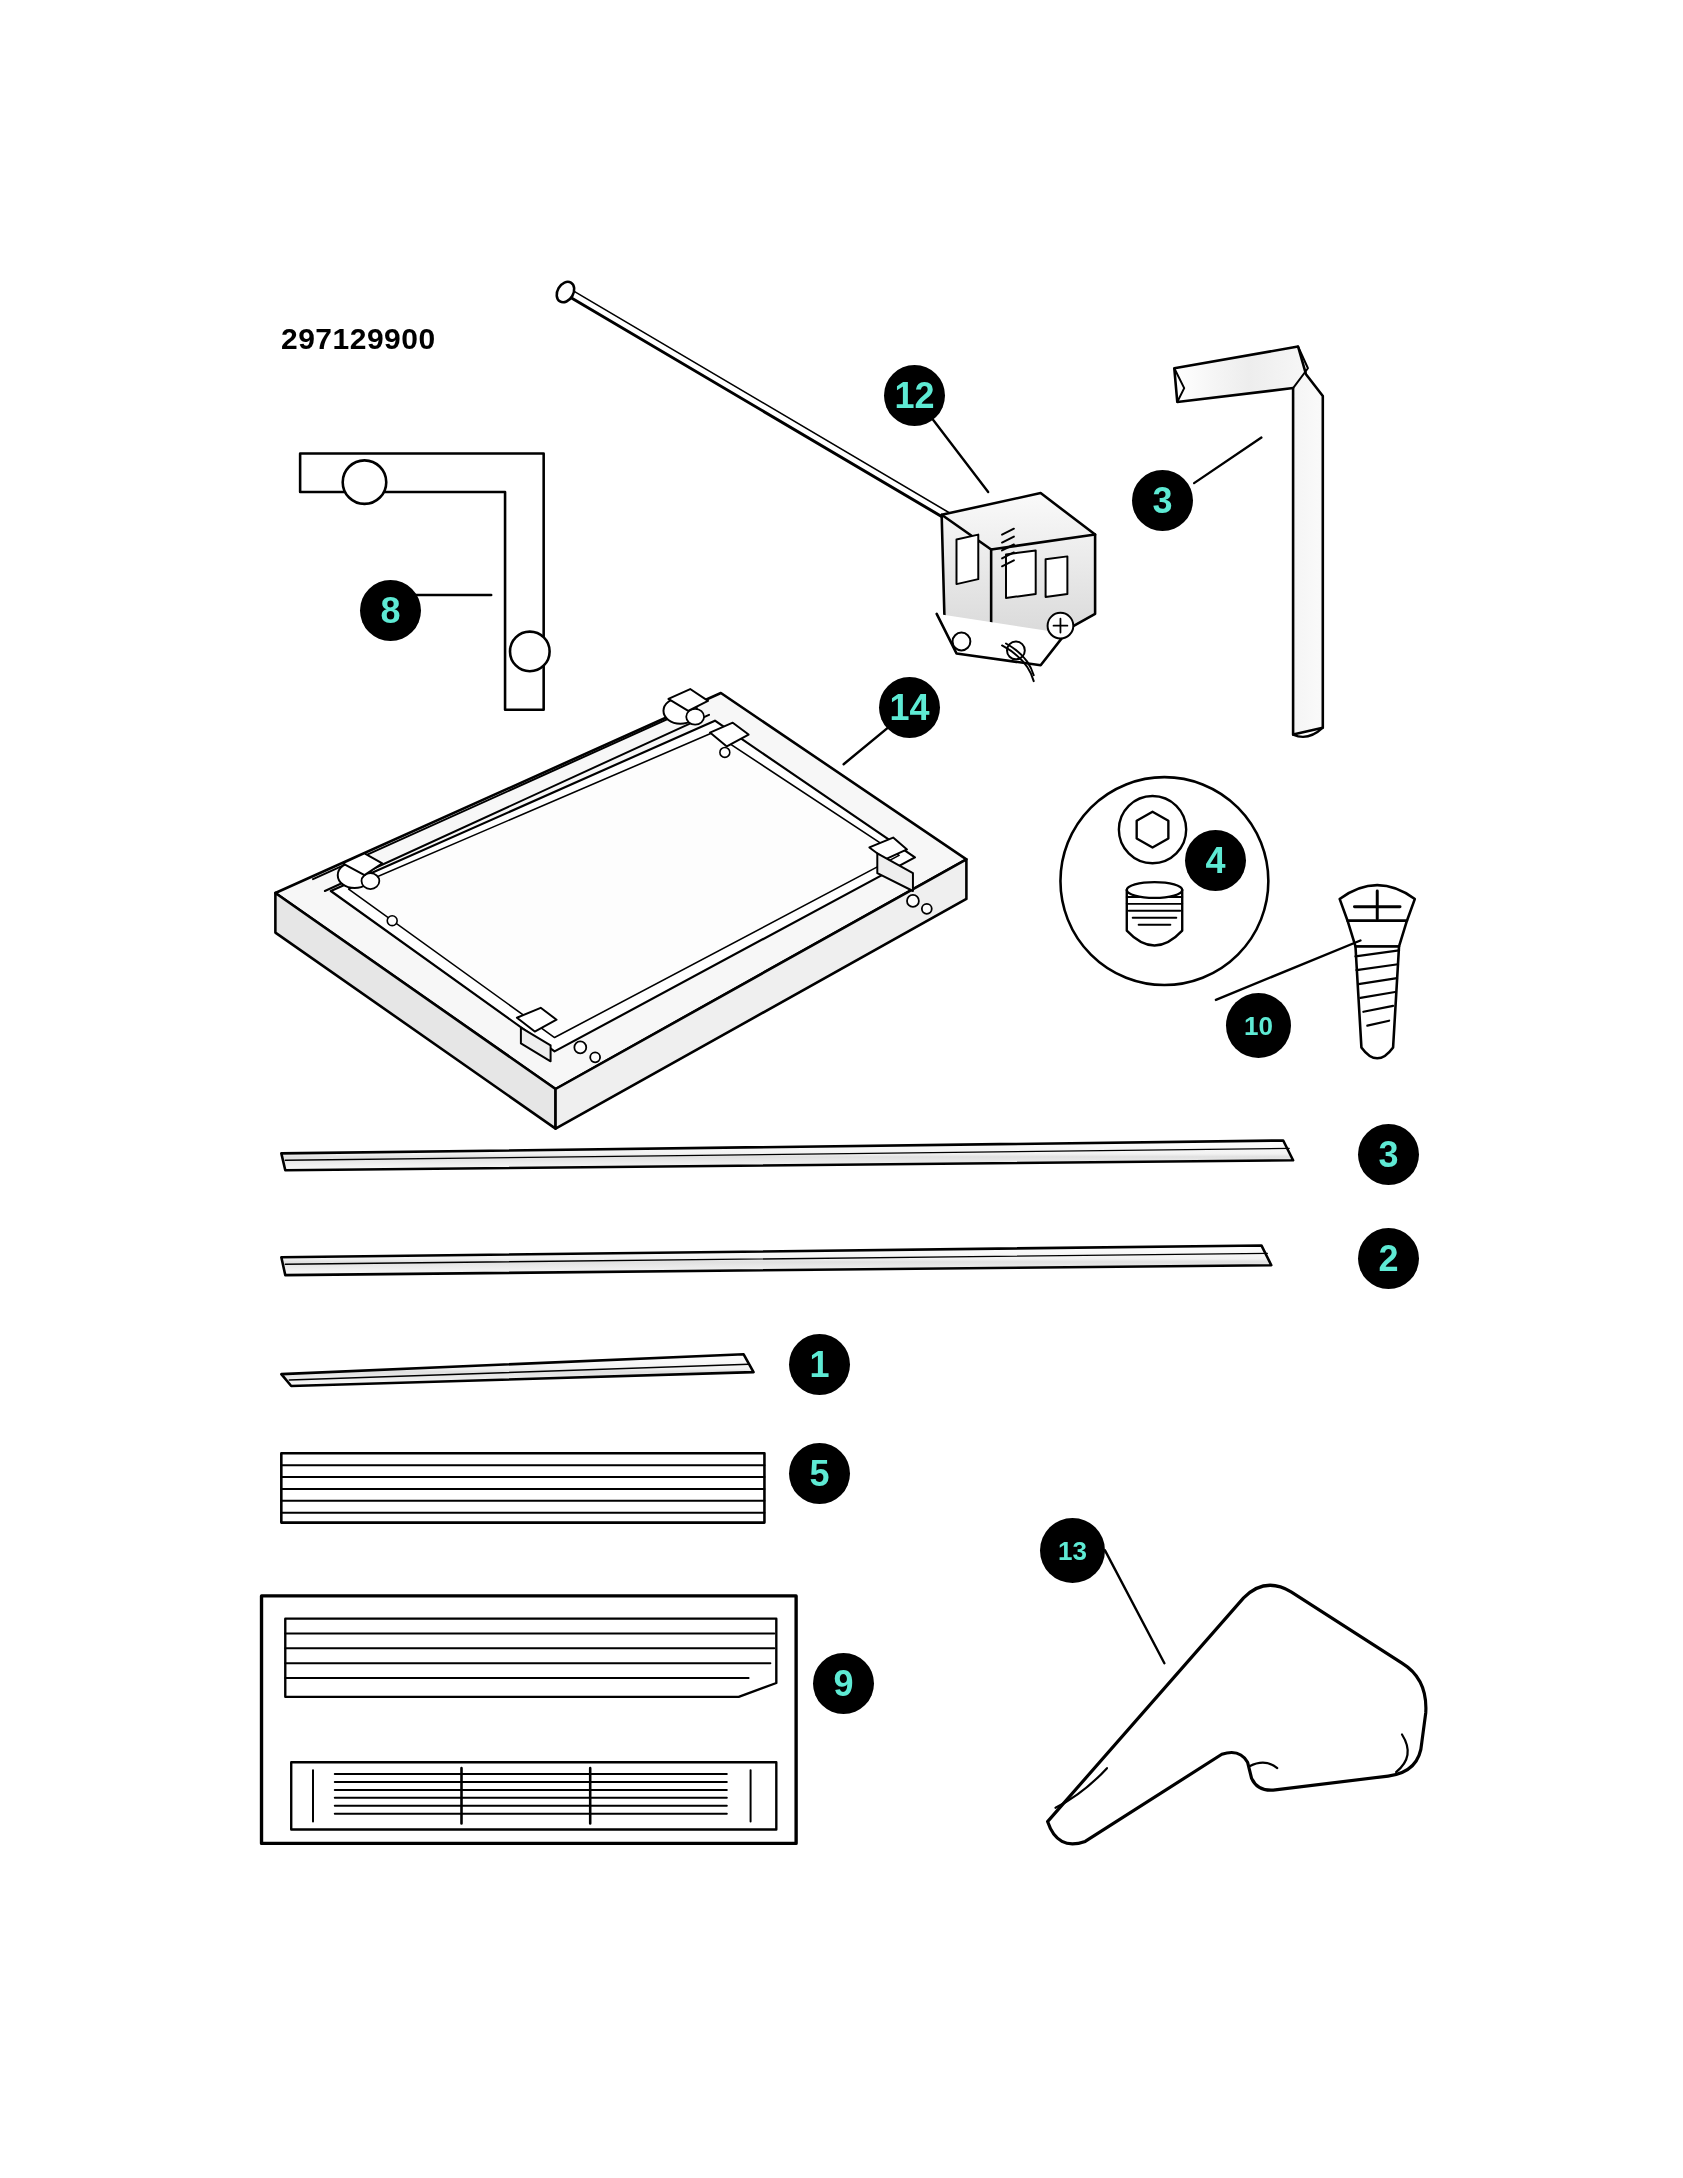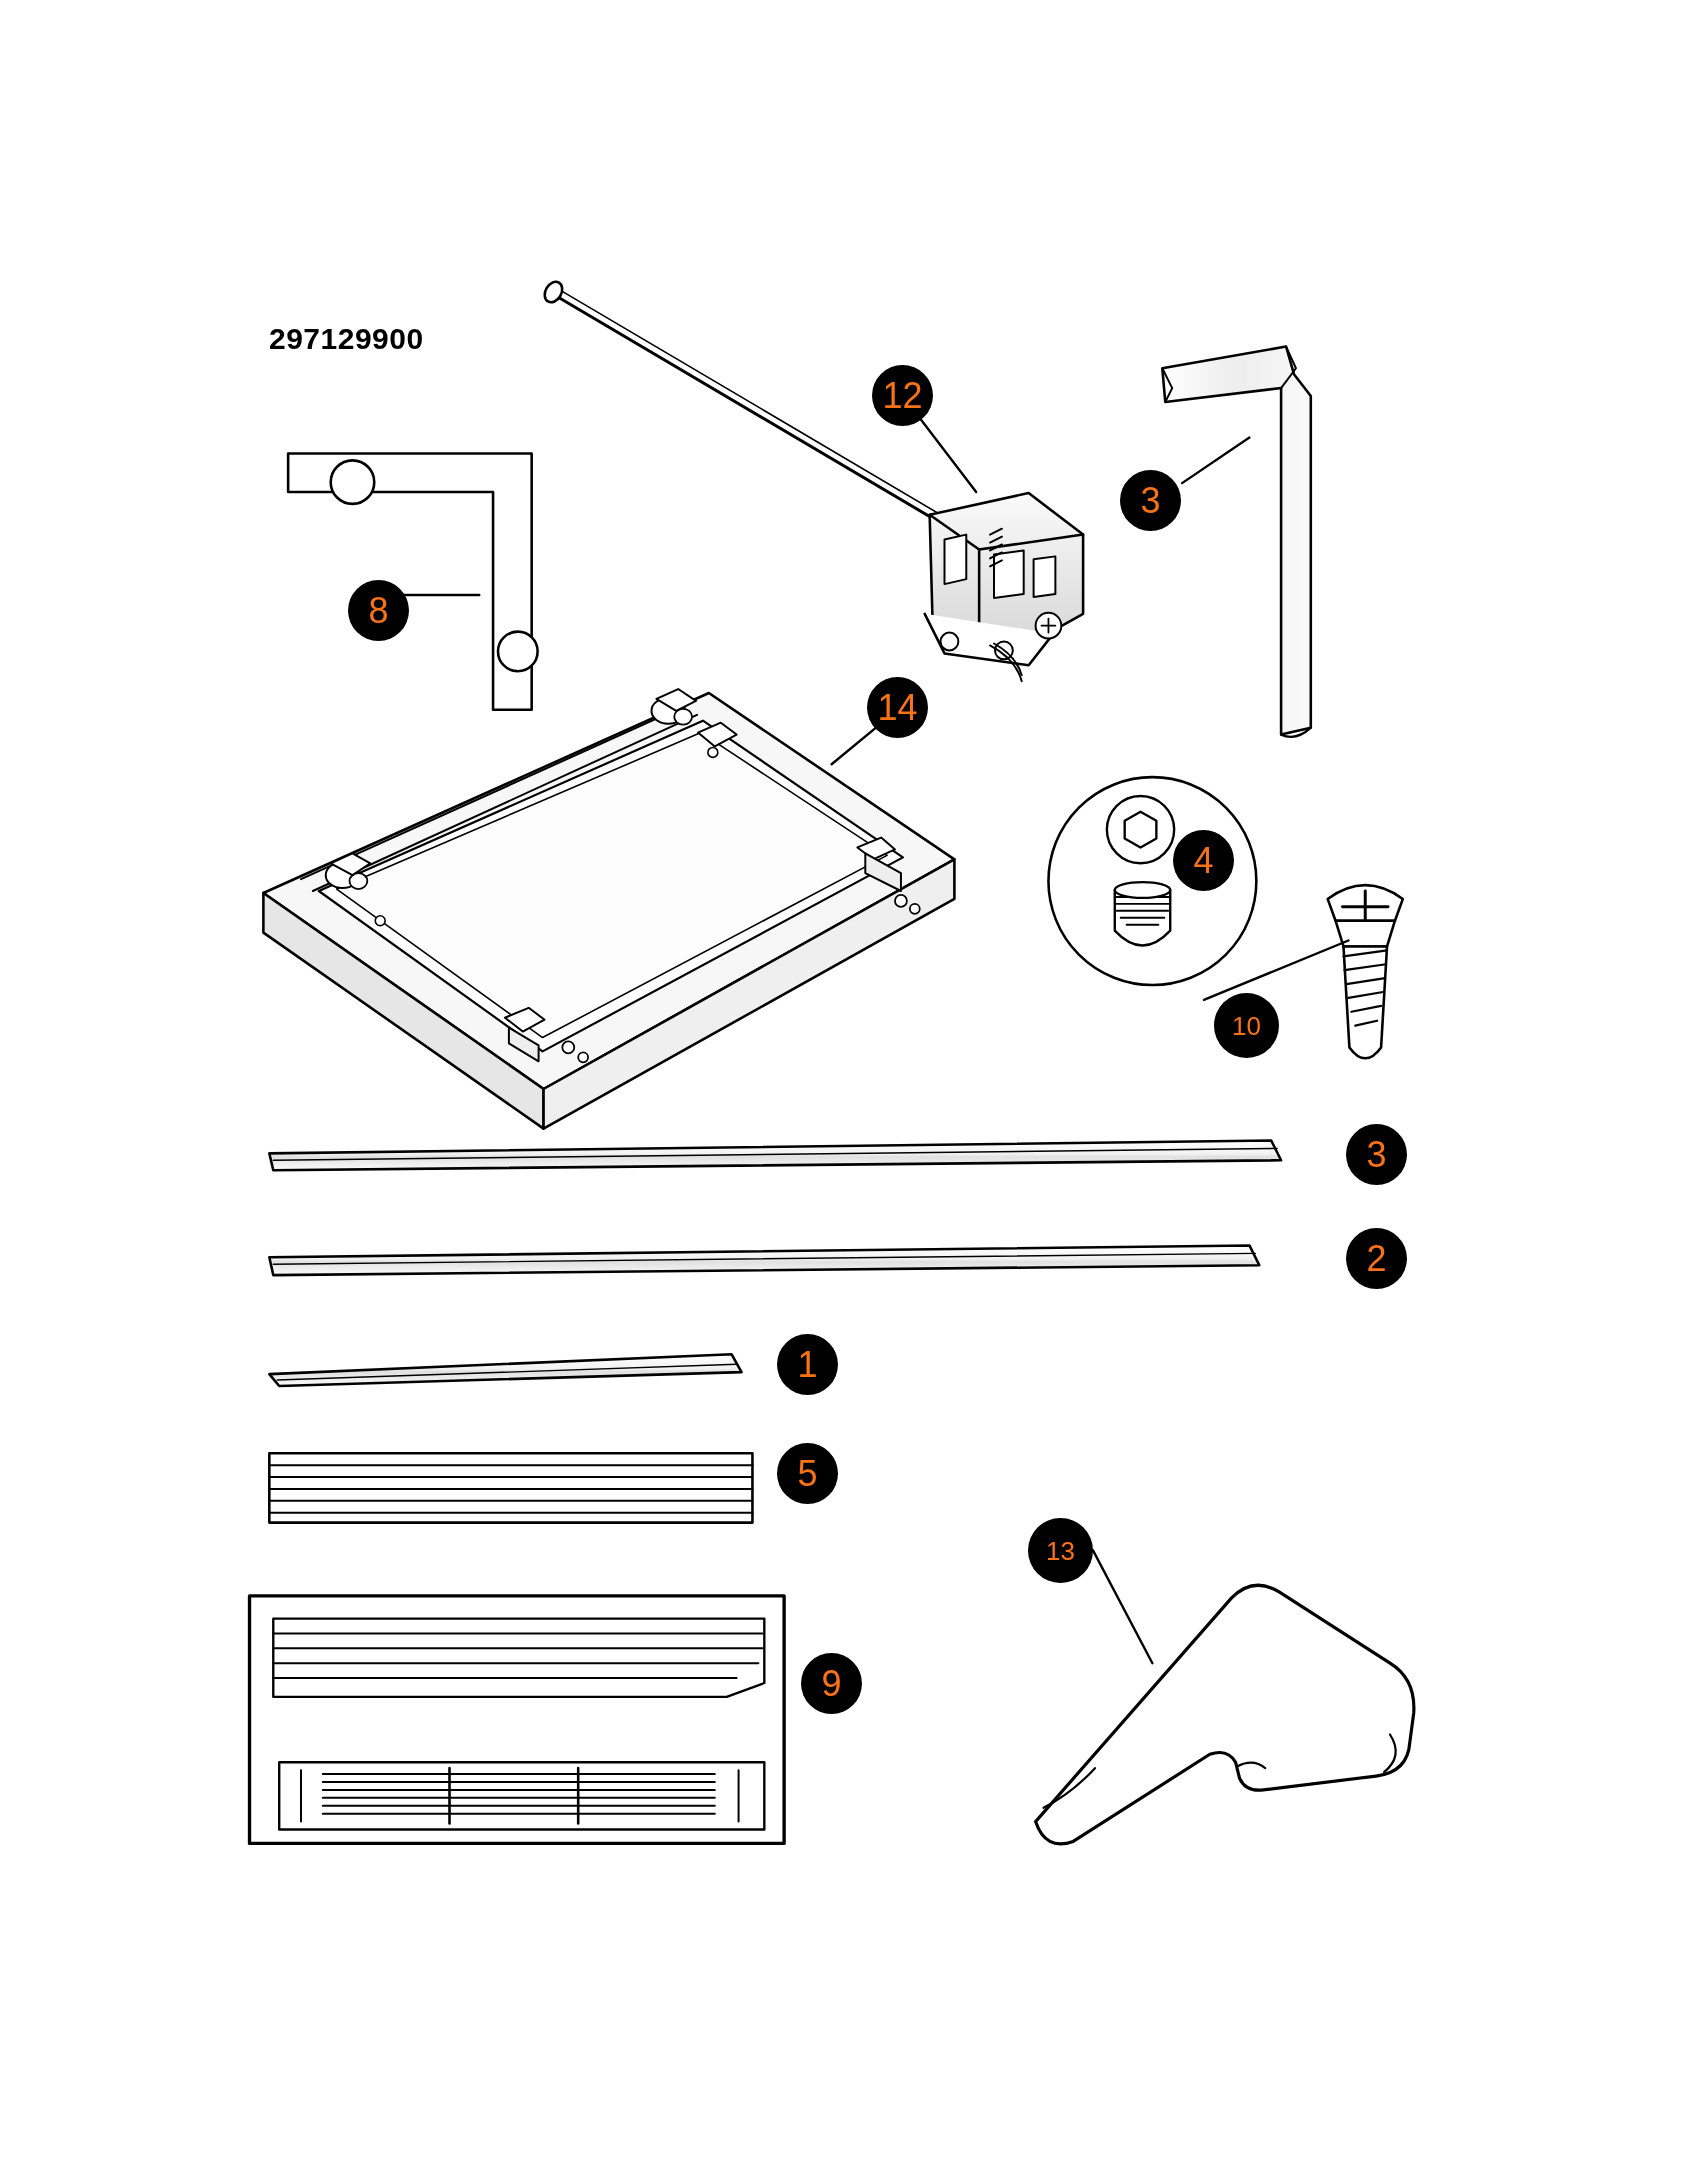--- a/index.html
+++ b/index.html
@@ -9,42 +9,42 @@
   }
   body {
     width: 1683px;
     height: 2178px;
     position: relative;
     font-family: "Liberation Sans", sans-serif;
     overflow: hidden;
   }
   #diagram {
     position: absolute;
-    left: 4px; top: 0;
+    left: 16px; top: 0;
     width: 1386px;
     height: 2178px;
   }
   .part-number {
     position: absolute;
     font-family: "Liberation Sans", sans-serif;
     font-weight: bold;
     font-size: 30px;
     color: #000;
     letter-spacing: 0.5px;
     white-space: nowrap;
   }
   .callout {
     position: absolute;
     width: 61px;
     height: 61px;
     border-radius: 50%;
     background: #000;
-    color: #f97316;
+    color: #5eead4;
     font-family: "Liberation Sans", sans-serif;
-    font-weight: normal;
+    font-weight: bold;
     font-size: 36px;
     display: flex;
     align-items: center;
     justify-content: center;
     line-height: 1;
     box-sizing: border-box;
   }
   .callout.wide {
     width: 65px;
     height: 65px;

